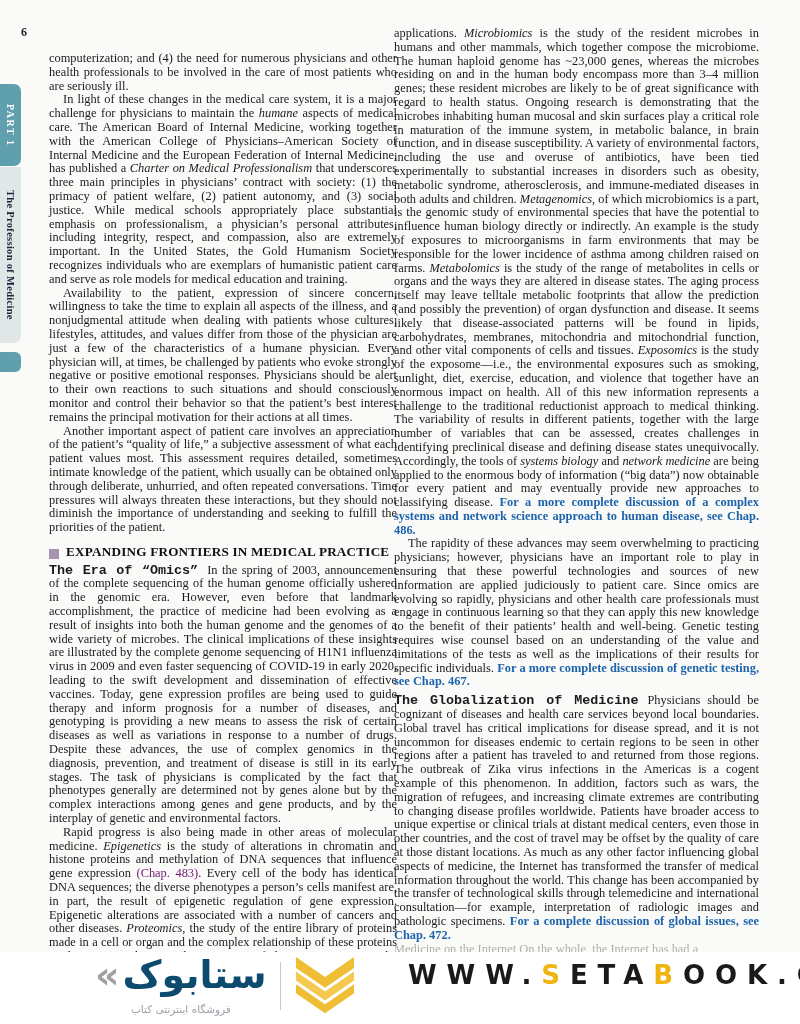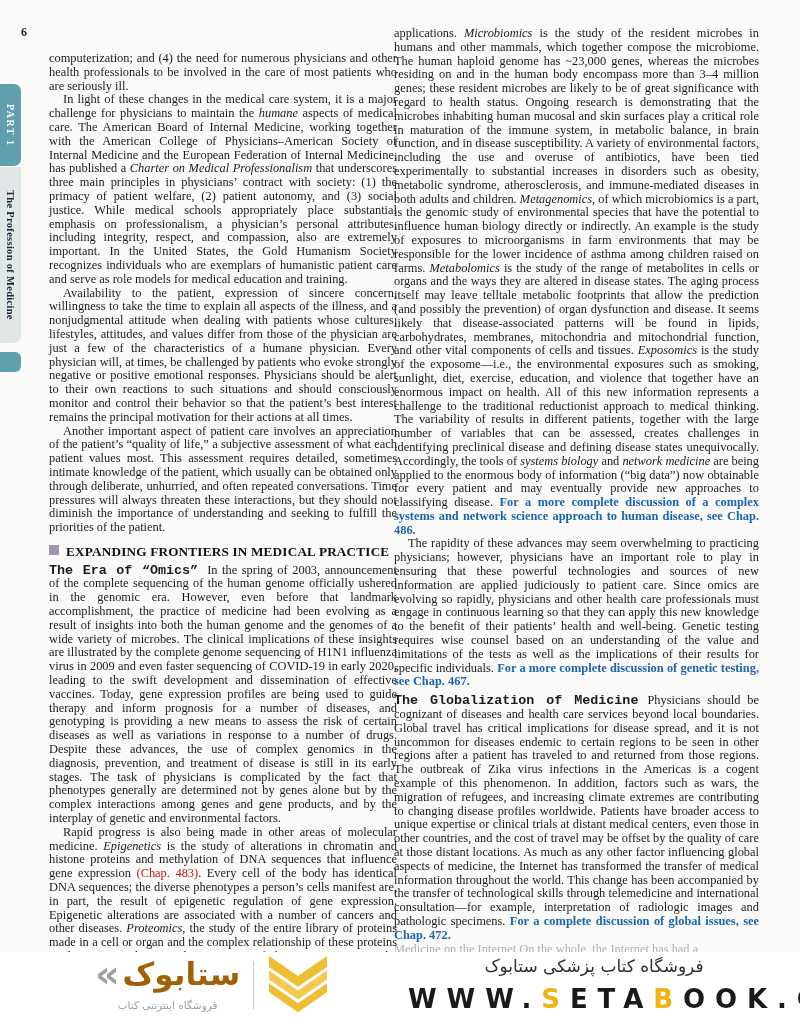--- a/index.html
+++ b/index.html
@@ -28,39 +28,39 @@
   .col{
     position:absolute;top:27px;
     font-size:12.4px;line-height:13.8px;text-align:justify;color:#1b1b1b;
   }
   .col-left{left:49px;width:348px;margin-top:25px;}
   .col-right{left:394px;width:365px;}
   .para{margin:0;}
   .para.indent{text-indent:14px;}
   .para.mt{margin-top:5px;}
   .it{font-style:italic;}
-  .ref{color:#b91c1c;}
+  .ref{color:#701a75;}
   .bref{color:#1d64ad;font-weight:bold;}
   .runin-head{font-weight:bold;font-size:13.4px;margin-right:9px;font-family:Liberation Mono, monospace;}
   .sec-heading{
-    margin:10px 0 5px 0;display:flex;align-items:flex-start;gap:7px;
+    margin:10px 0 5px 0;display:flex;align-items:flex-end;gap:7px;
     font-weight:bold;font-size:13.2px;letter-spacing:.2px;color:#101010;
   }
   .sq{width:10px;height:10px;background:#a594b0;flex:none;}
   .para.fade{opacity:.42;height:9px;overflow:hidden;color:#444;}
   
   .footer{
     position:absolute;left:0;top:952px;width:800px;height:72px;background:#ffffff;
     font-family:"DejaVu Sans",sans-serif;
   }
   .logo-group{position:absolute;left:95px;top:4px;display:flex;align-items:center;gap:13px;}
   .brand-col{display:flex;flex-direction:column;align-items:center;}
   .brand-row{display:flex;align-items:center;line-height:1;}
   .brand-guillemet{font-weight:bold;font-size:38px;color:#a0a0a0;margin-right:3px;line-height:.8;}
-  .brand-name{font-weight:bold;font-size:31px;color:#a16207;line-height:1;}
+  .brand-name{font-weight:bold;font-size:38px;color:#0c4a6e;line-height:1;}
   .brand-caption{font-size:10.5px;color:#9aa0a6;margin-top:9px;}
   .logo-divider{width:1px;height:48px;background:#c9c9c9;}
   .right-group{position:absolute;left:408px;top:3px;width:372px;text-align:center;}
   .store-title{font-size:17px;color:#2f2f2f;direction:rtl;line-height:1.4;}
   .website{font-weight:bold;font-size:26px;letter-spacing:.38em;color:#1a1a1a;margin-top:5px;white-space:nowrap;}
 </style>
 </head>
 <body>
 
 <div class="scan">
@@ -105,16 +105,15 @@
       <div class="brand-caption">فروشگاه اینترنتی کتاب</div>
     </div>
     <div class="logo-divider"></div>
     <svg width="62" height="58" viewBox="0 0 66 64" aria-hidden="true">
       <path d="M1,0 L33,22 L65,0 L65,12 L33,34 L1,12 Z" fill="#efbe35"></path>
       <path d="M1,16 L33,38 L65,16 L65,26 L33,48 L1,26 Z" fill="#f4c94e"></path>
       <path d="M1,30 L33,52 L65,30 L65,40 L33,62 L1,40 Z" fill="#efbe35"></path>
     </svg>
   </div>
   <div class="right-group">
-    <div class="store-title">فروشگاه کتاب پزشکی ستابوک</div>
     <div class="website"><span>W</span><span>W</span><span>W</span><span>.</span><span style="color: rgb(240, 180, 14);">S</span><span>E</span><span>T</span><span>A</span><span style="color: rgb(240, 180, 14);">B</span><span>O</span><span>O</span><span>K</span><span>.</span><span>C</span><span>O</span><span>M</span></div>
   </div>
 </div>
 
 </body></html>

